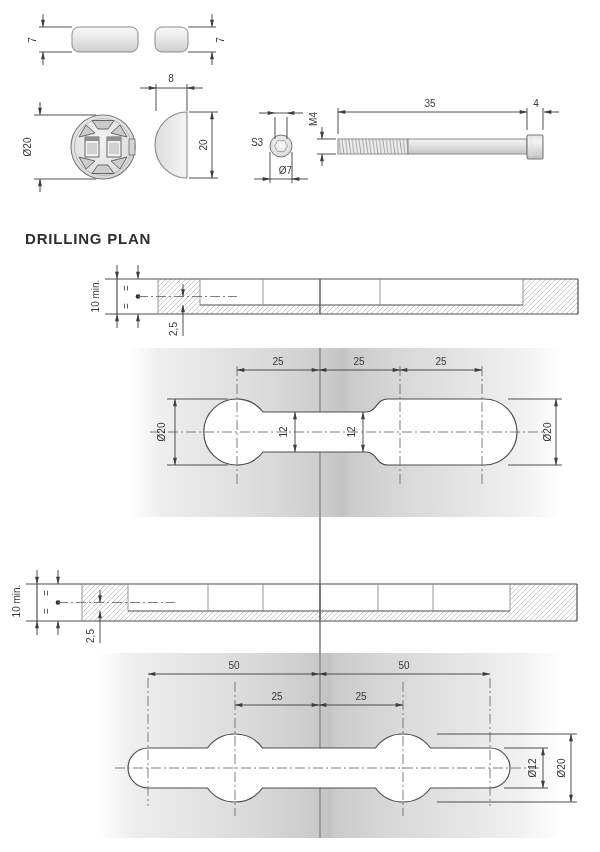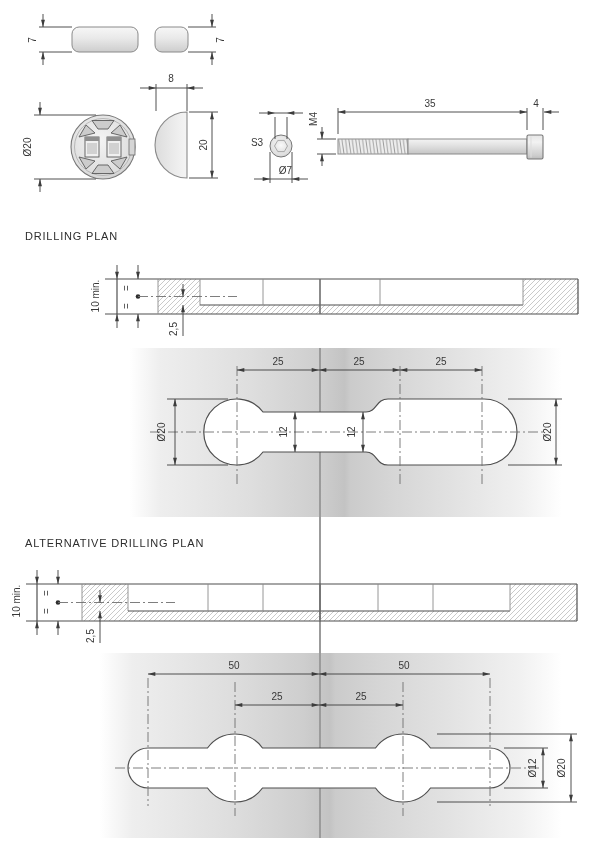--- a/index.html
+++ b/index.html
@@ -11,21 +11,21 @@
                    #f1f1f1 91%, rgba(255,255,255,0) 100%);}
   #joint-line{position:absolute;left:319px;top:348px;width:2px;height:490px;background:#9b9b9b;}
   svg{position:absolute;left:0;top:0;}
   .ol{stroke:#4f4f4f;stroke-width:1.2;fill:none;}
   .tl{stroke:#8a8a8a;stroke-width:0.9;fill:none;}
   .dl{stroke:#3c3c3c;stroke-width:0.9;fill:none;}
   .dd{stroke:#6f6f6f;stroke-width:0.9;stroke-dasharray:10 3 2 3;fill:none;}
   .dim{position:absolute;font-size:10px;color:#383838;white-space:nowrap;
        transform:translate(-50%,-50%);line-height:1;}
   .dim.v{transform:translate(-50%,-50%) rotate(-90deg);}
-  .heading{position:absolute;font-size:11px;font-weight:normal;color:#2e2e2e;
+  .heading{position:absolute;font-size:15px;font-weight:bold;color:#2e2e2e;
            letter-spacing:0.8px;white-space:nowrap;}
 </style>
 </head>
 <body>
 
 <div id="stage">
 
   <div class="band" style="left:130px;top:348px;width:432px;height:169px;"></div>
   <div class="band" style="left:100px;top:653px;width:462px;height:185px;"></div>
   <div id="joint-line"></div>
@@ -277,21 +277,20 @@
       <line class="dl" x1="504" y1="748" x2="548" y2="748"></line>
         <line class="dl" x1="504" y1="788" x2="548" y2="788"></line>
       <line class="dl" x1="543" y1="748" x2="543" y2="788" marker-start="url(#aS)" marker-end="url(#aE)"></line>
       <line class="dl" x1="437" y1="734" x2="577" y2="734"></line>
         <line class="dl" x1="437" y1="802" x2="577" y2="802"></line>
       <line class="dl" x1="571" y1="734" x2="571" y2="802" marker-start="url(#aS)" marker-end="url(#aE)"></line>
     </g>
   </svg>
 
   <div class="heading" style="left:25px;top:230px;">DRILLING PLAN</div>
-  <div class="heading" style="left:25px;top:537px;">ALTERNATIVE DRILLING PLAN</div>
 
   <span class="dim v" style="left:33px;top:40px;">7</span>
   <span class="dim v" style="left:221px;top:40px;">7</span>
   <span class="dim v" style="left:28px;top:147px;">Ø20</span>
   <span class="dim" style="left:171px;top:79px;">8</span>
   <span class="dim v" style="left:204px;top:145px;">20</span>
   <span class="dim" style="left:257px;top:99px;margin-top:44px;">S3</span>
   <span class="dim" style="left:281px;top:171px;padding-left:9px;">Ø7</span>
   <span class="dim v" style="left:314px;top:119px;">M4</span>
   <span class="dim" style="left:430px;top:104px;">35</span>

